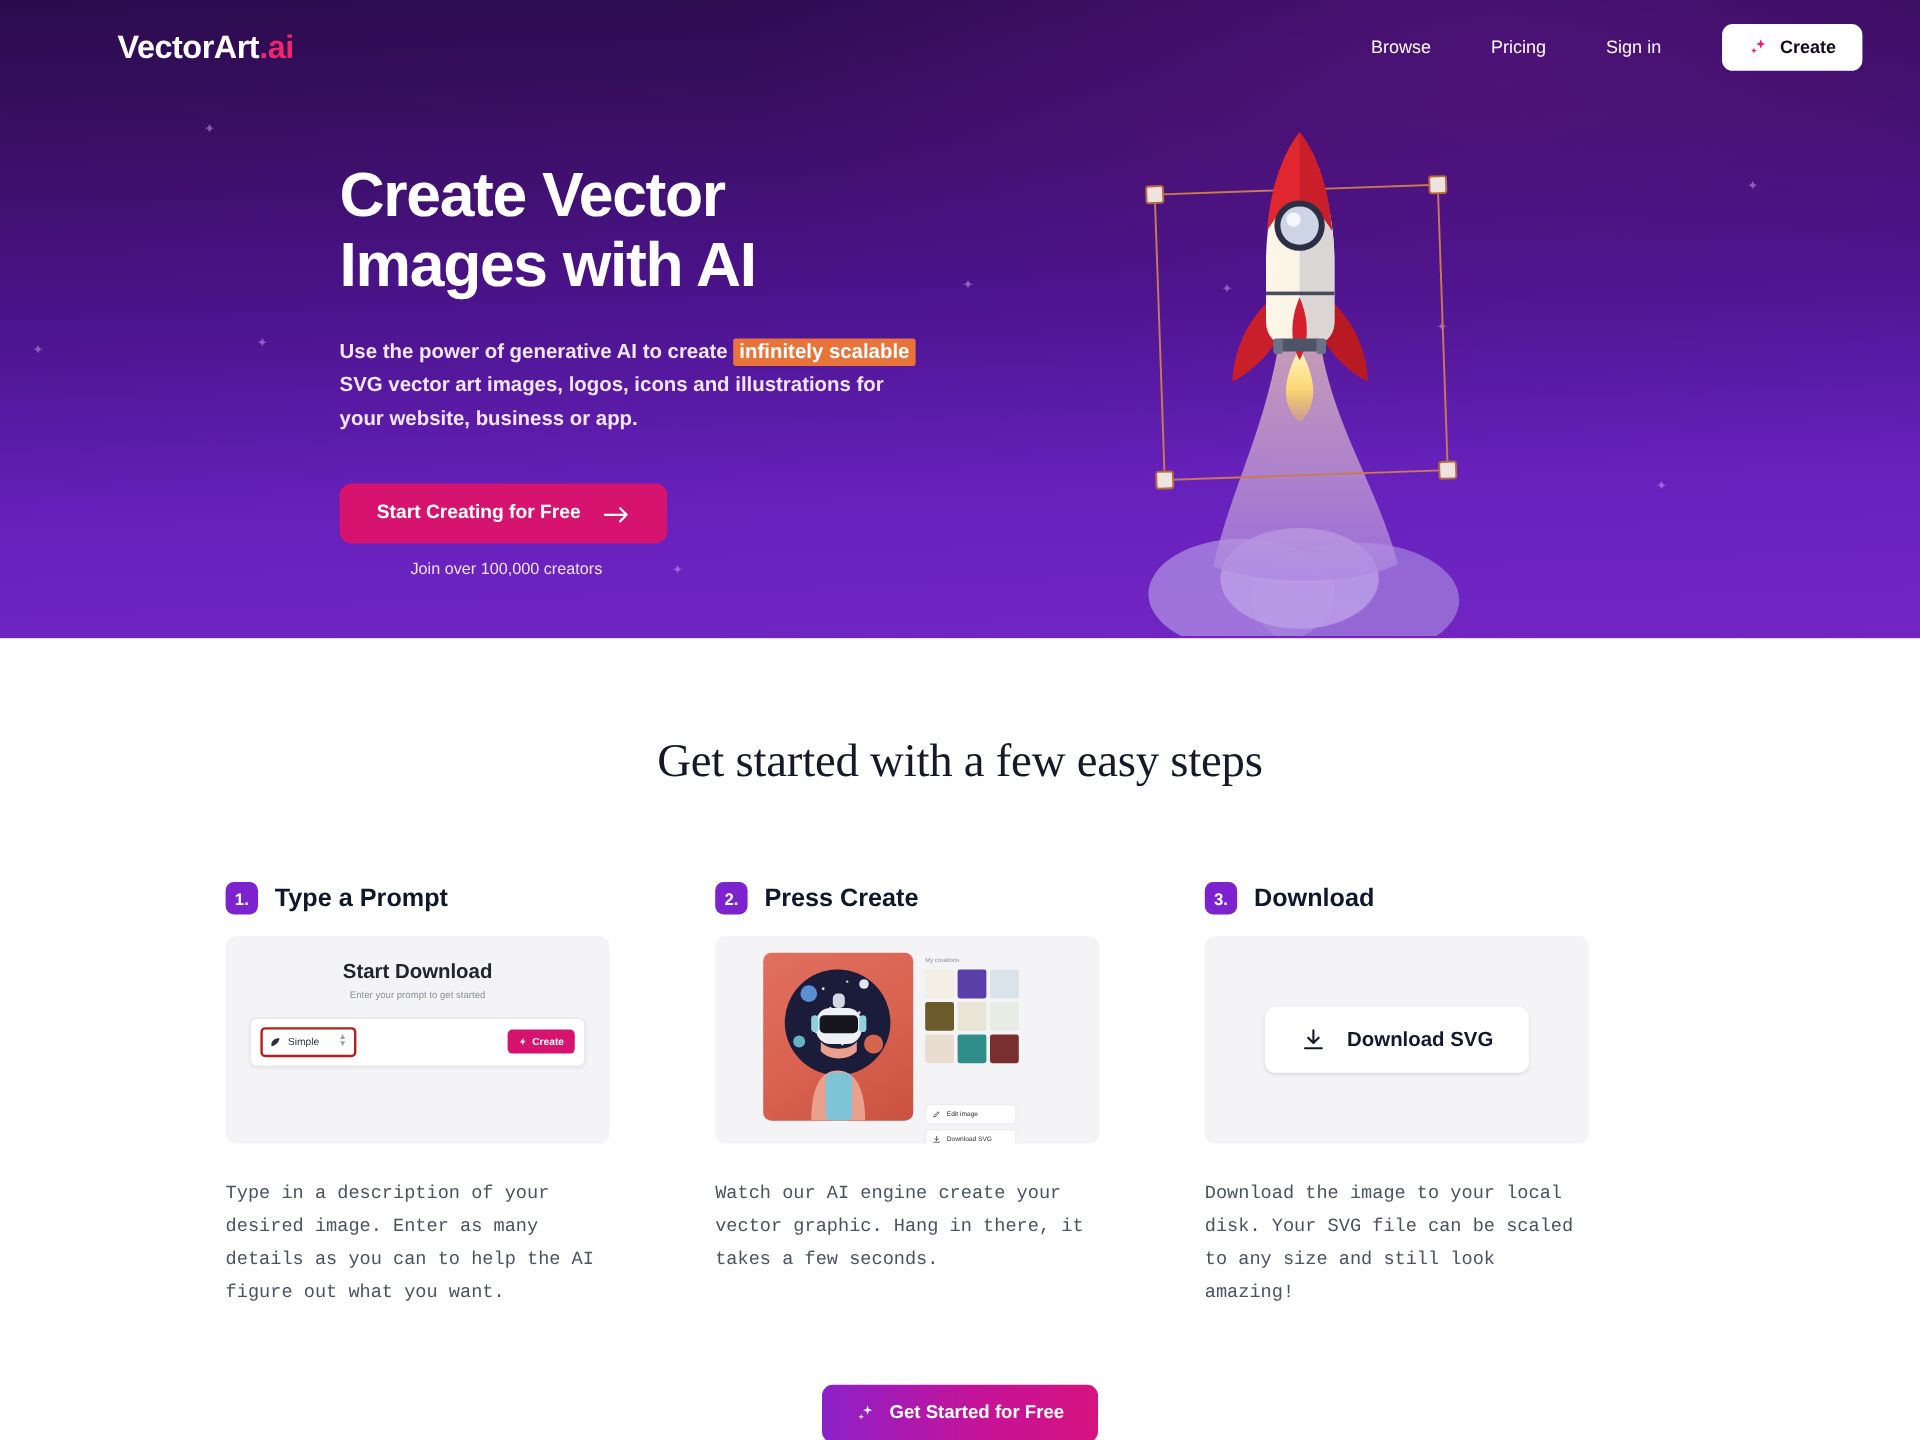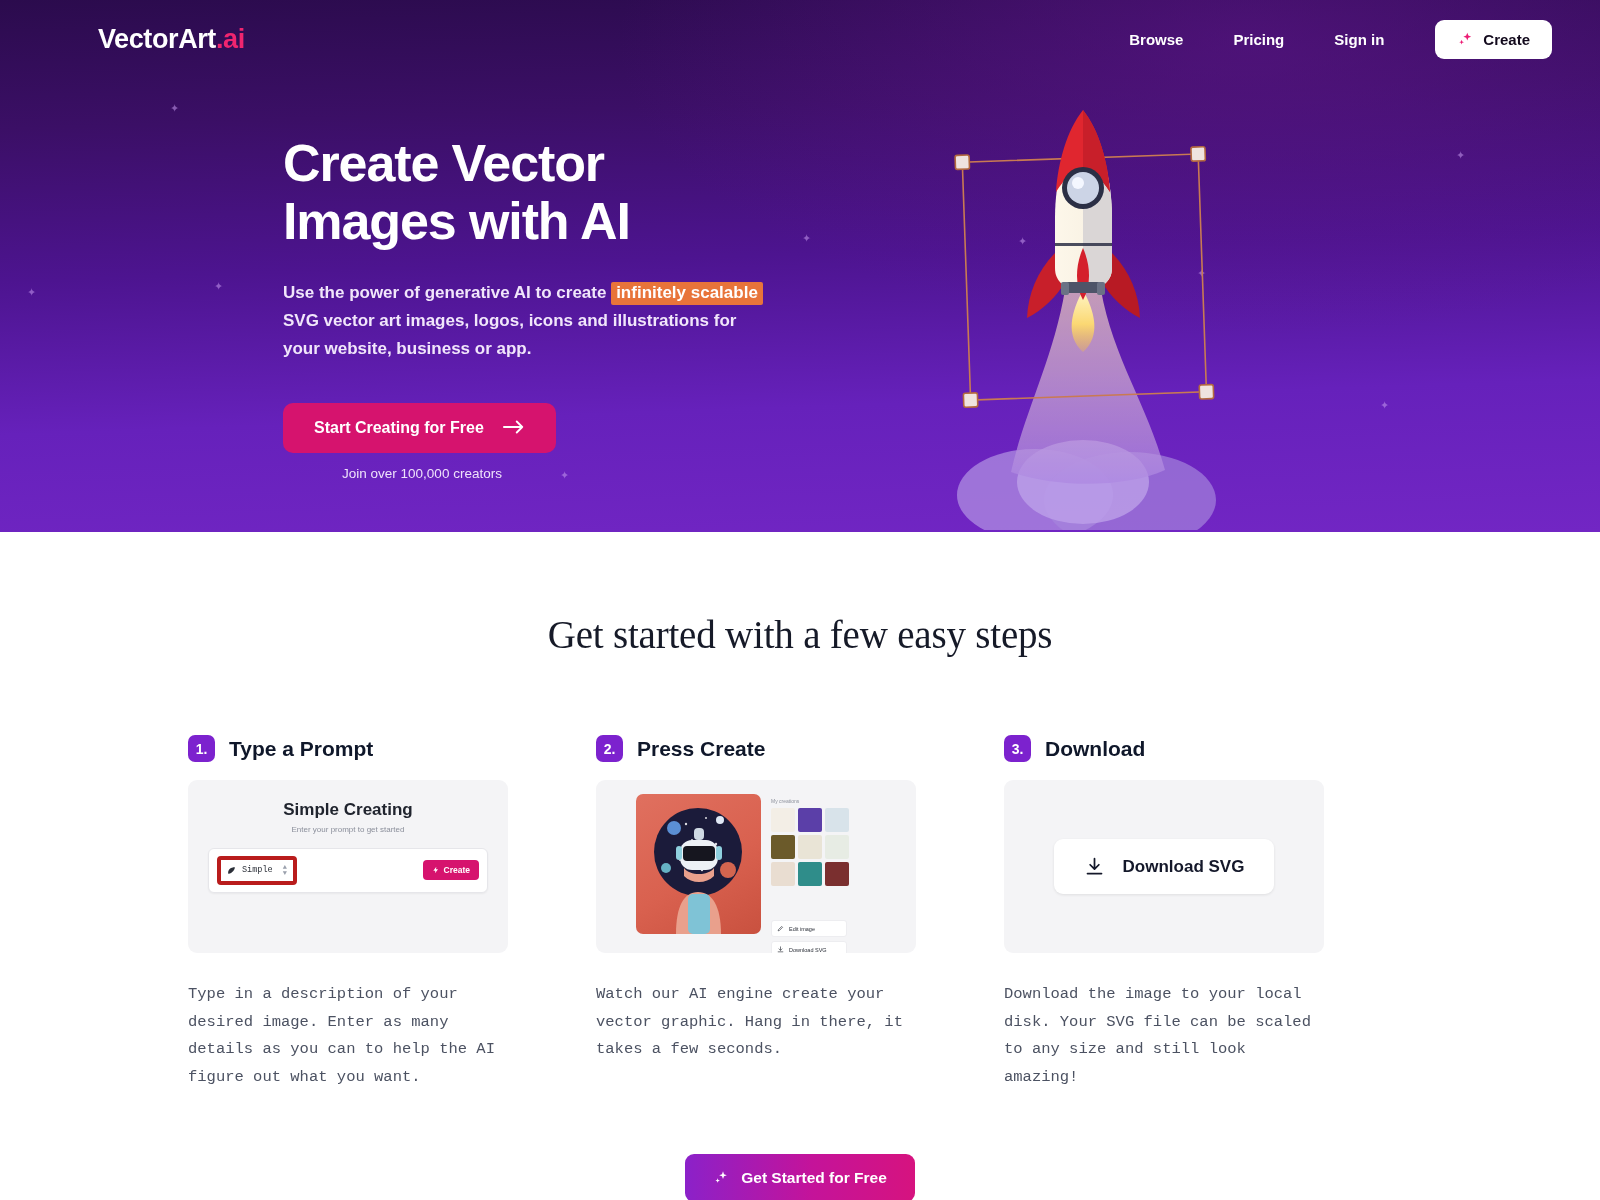--- a/index.html
+++ b/index.html
@@ -26,21 +26,21 @@
 
   .nav{
     position:absolute; top:0; left:0; right:0; height:78px;
     display:flex; align-items:center; padding:0 48px 0 98px;
     z-index:5;
   }
   .logo{ font-size:27px; font-weight:700; letter-spacing:-.4px; color:#fff; }
   .logo .dot-ai{ color:#f0256f; }
   .nav-right{ margin-left:auto; display:flex; align-items:center; gap:0; }
   .nav-link{
-    color:#ffffff; font-size:15px; font-weight:700; text-decoration:none;
+    color:#ffffff; font-size:15px; font-weight:400; text-decoration:none;
     padding:8px 14px; margin:0 11px;
   }
   .create-btn{
     display:flex; align-items:center; gap:9px;
     background:#fff; color:#12091c; border:none; border-radius:9px;
     padding:11px 22px; margin-left:26px;
     font-size:15px; font-weight:700; font-family:inherit; cursor:pointer;
   }
   .spark-pink{ width:17px; height:17px; display:block; }
 
@@ -54,21 +54,21 @@
   }
   .hero-sub{
     margin-top:29px; font-size:17px; line-height:1.62; color:#f1e6fb;
     max-width:480px; font-weight:700;
   }
   .hl{
     background:#e8743a; color:#fff; padding:1px 5px 3px; border-radius:2px;
     box-decoration-break:clone; -webkit-box-decoration-break:clone;
   }
   .cta-primary{
-    margin-top:41px; display:inline-flex; align-items:flex-start; gap:19px;
+    margin-top:41px; display:inline-flex; align-items:flex-end; gap:19px;
     background:#d6136e; color:#fff; border:none; border-radius:10px;
     padding:16px 31px; font-size:16px; font-weight:700; font-family:inherit;
     cursor:pointer;
   }
   .cta-note{
     margin-top:13px; font-size:13.5px; color:#efe2fb; text-align:center;
     width:246px; margin-left:0; padding-left:32px;
   }
 
   .hero-art{ position:absolute; left:915px; top:100px; width:340px; height:430px; }
@@ -104,22 +104,22 @@
   .mock1 h3{ text-align:center; font-size:17px; font-weight:700; color:#20242e; }
   .mock1 .mock-sub{ text-align:center; font-size:8px; color:#8b8f9b; margin-top:5px; }
   .prompt-card{
     margin-top:14px; background:#fff; border:1px solid #e6e6ea; border-radius:6px;
     box-shadow:0 1px 2px rgba(0,0,0,.05);
   }
   .prompt-text{ padding:11px 12px 12px; font-size:10.5px; color:#22262f; border-bottom:1px solid #eeeef1; }
   .prompt-row{ display:flex; align-items:center; justify-content:space-between; padding:7px 8px; }
   .select-pill{
     display:flex; align-items:center; gap:6px;
-    border:4px solid #b91c1c; border-radius:4px; padding:4px 6px;
-    font-size:8.5px; color:#2c3039; min-width:80px;font-family:Liberation Mono, monospace;
+    border:2px solid #b91c1c; border-radius:4px; padding:4px 6px;
+    font-size:8.5px; color:#2c3039; min-width:80px;
   }
   .leaf-icon{ width:9px; height:9px; display:block; }
   .stepper{ margin-left:auto; font-size:7px; color:#9aa0ac; line-height:.9; text-align:center; }
   .mini-create{
     display:flex; align-items:center; gap:4px;
     background:#d6136e; color:#fff; border-radius:4px; padding:5px 9px;
     font-size:8.5px; font-weight:700;
   }
   .bolt{ width:8px; height:8px; display:block; }
 
@@ -279,21 +279,21 @@
 
   <div class="cards">
 
     <div class="card">
       <div class="card-head">
         <div class="step-badge">1.</div>
         <div class="card-title">Type a Prompt</div>
       </div>
       <div class="card-visual">
         <div class="mock1">
-          <h3>Simple Creating</h3>
+          <h3>Start Download</h3>
           <div class="mock-sub">Enter your prompt to get started</div>
           <div class="prompt-card">
             <div class="prompt-row">
               <div class="select-pill">
                 <svg class="leaf-icon" viewBox="0 0 24 24">
                   <path d="M21 3C10 3 3 9 3 17c0 2 1 4 1 4s6-1 10-5 7-9 7-13z" fill="#2b2f38"></path>
                 </svg>
                 <span>Simple</span>
                 <span class="stepper">▲<br>▼</span>
               </div>

